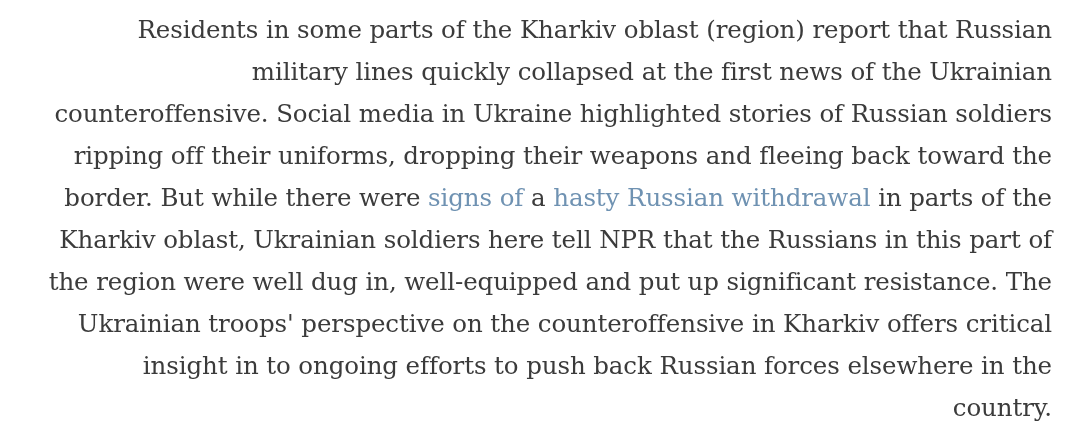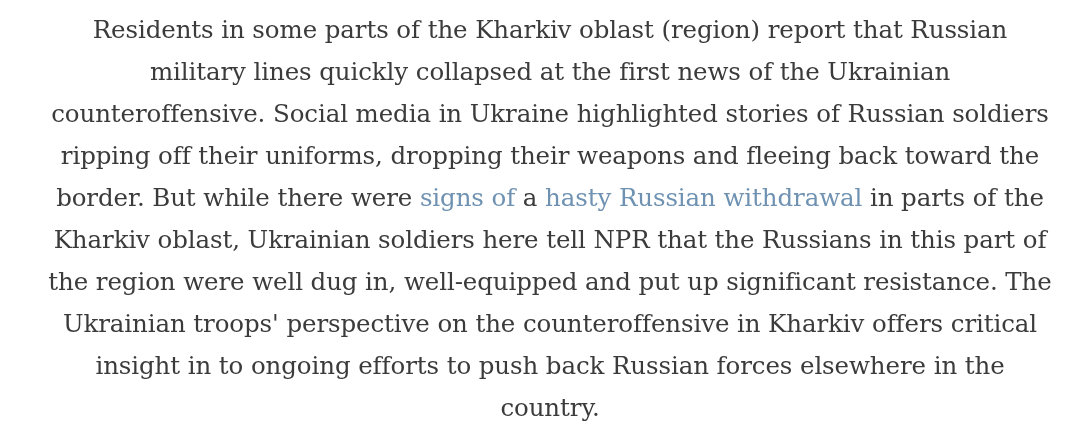--- a/index.html
+++ b/index.html
@@ -23,21 +23,21 @@
     padding: 9px 28px 0 48px;
     width: 1080px;
   }
   .article-paragraph {
     margin: 0;
     max-width: 1004px;
     font-size: 24.5px;
     line-height: 42px;
     letter-spacing: -0.1px;
     color: var(--text);
-    text-align: center;
+    text-align: right;
   }
   .article-paragraph a {
     color: var(--link);
     text-decoration: none;
     cursor: pointer;
   }
   .article-paragraph span {
     color: var(--text);
   }
 </style>

